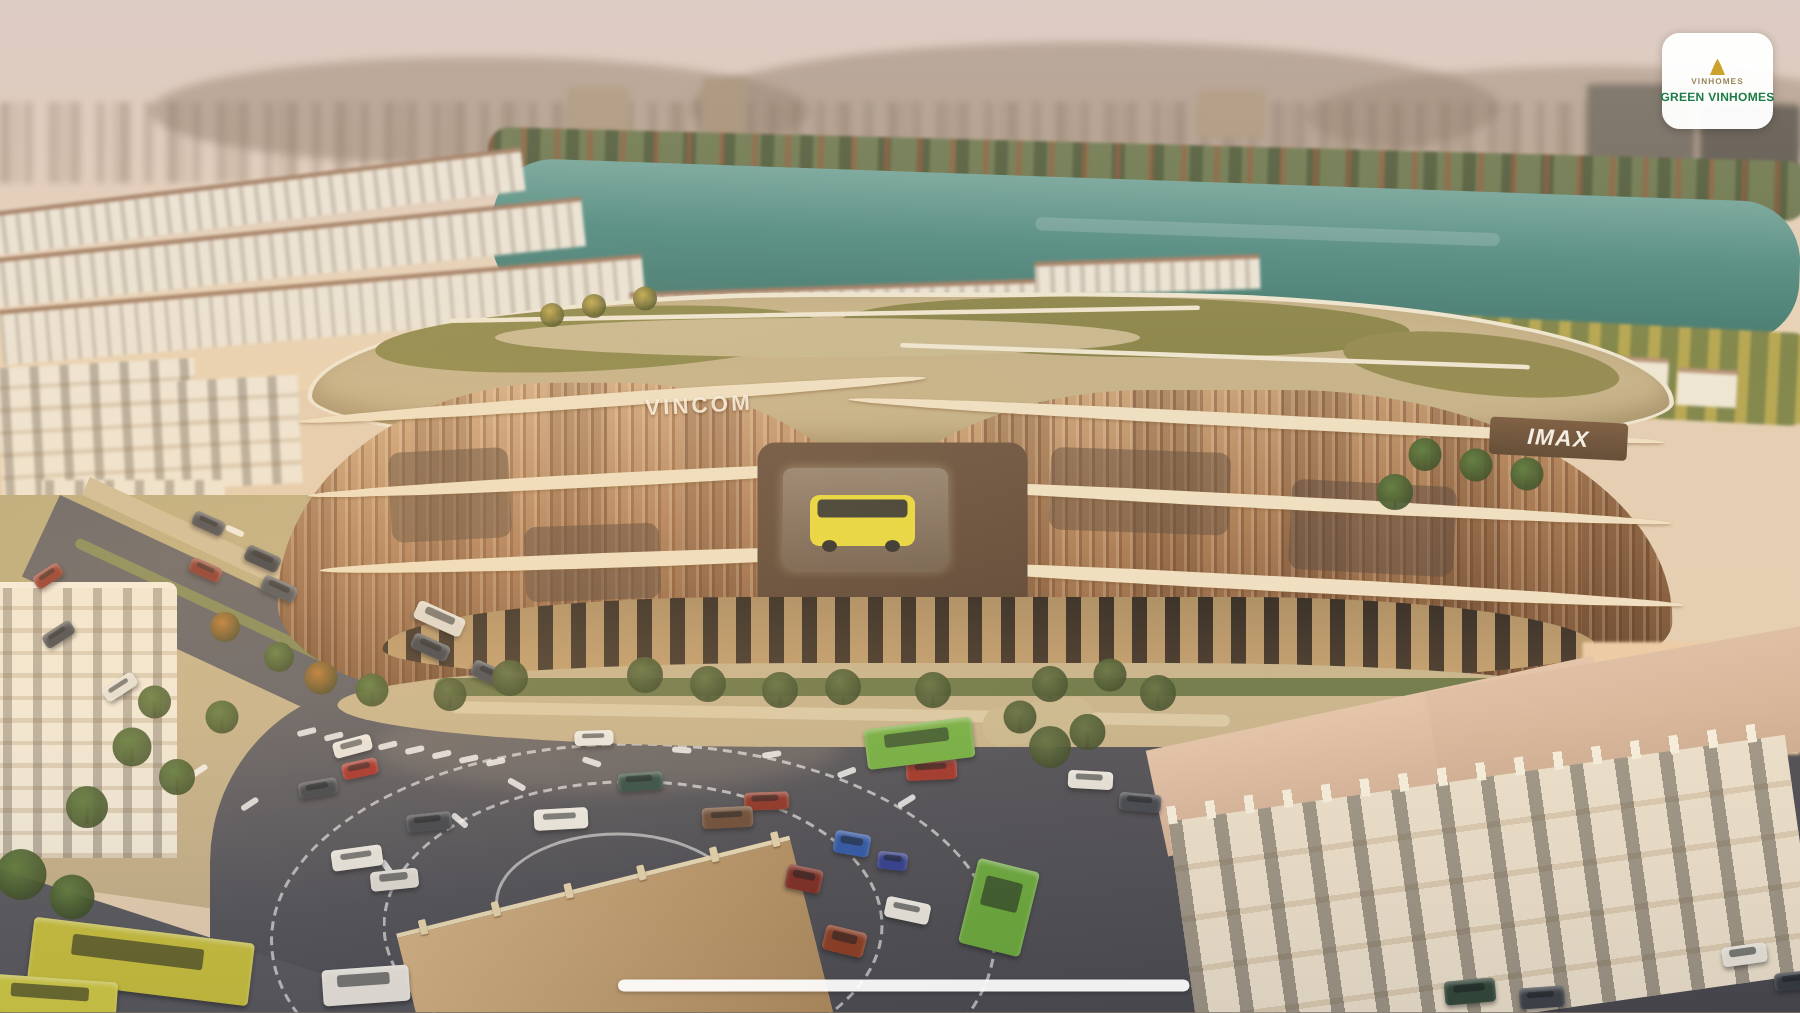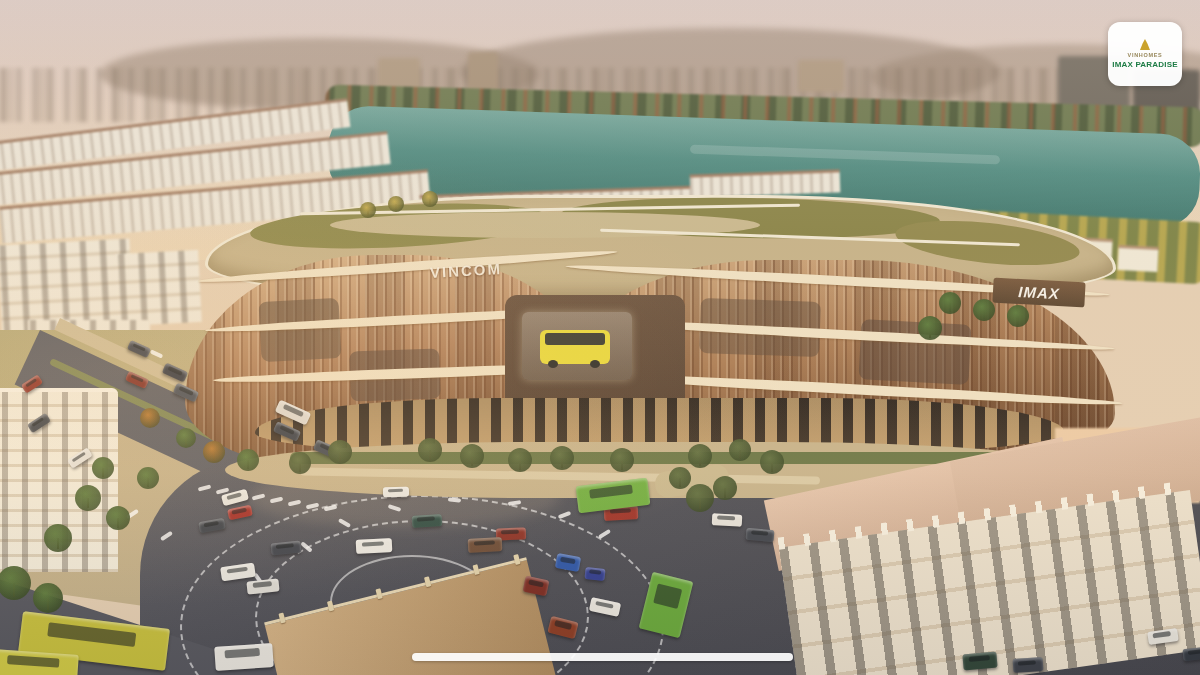--- a/index.html
+++ b/index.html
@@ -369,17 +369,17 @@
       <div style="position: absolute; left: 713px; top: 476px; width: 24px; height: 24px; border-radius: 50%; background: radial-gradient(circle at 40% 35%, rgb(95, 110, 62), rgba(40, 55, 25, 0.85)); filter: blur(0.5px);"></div>
       <div style="position: absolute; left: 679px; top: 478px; width: 2px; height: 8.8px; background: rgb(122, 92, 58);"></div>
       <div style="position: absolute; left: 669px; top: 467px; width: 22px; height: 22px; border-radius: 50%; background: radial-gradient(circle at 40% 35%, rgb(95, 110, 62), rgba(40, 55, 25, 0.85)); filter: blur(0.5px);"></div>
     </div>
 
   <div id="haze"></div>
 
   <div id="badge">
     <div class="emblem"></div>
     <div class="brand">VINHOMES</div>
-    <div class="project">IMAX PARADISE</div>
+    <div class="project">GREEN VINHOMES</div>
   </div>
 
   <div id="progressbar"></div>
 </div>
 
 </body></html>

